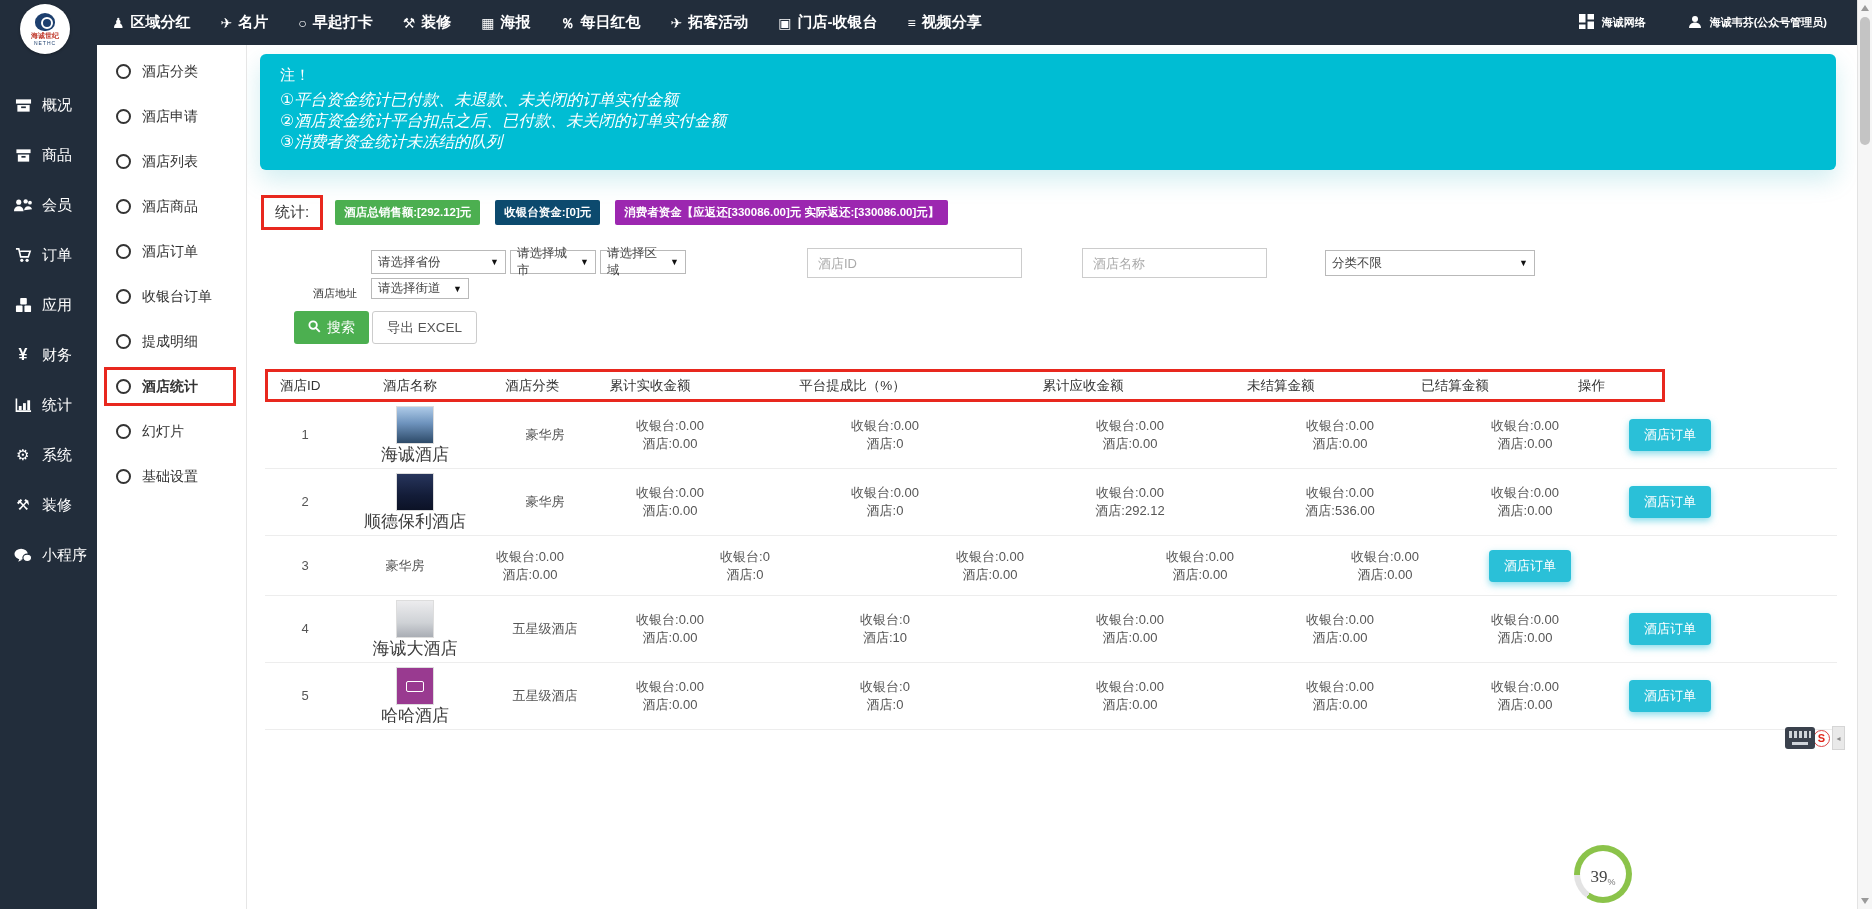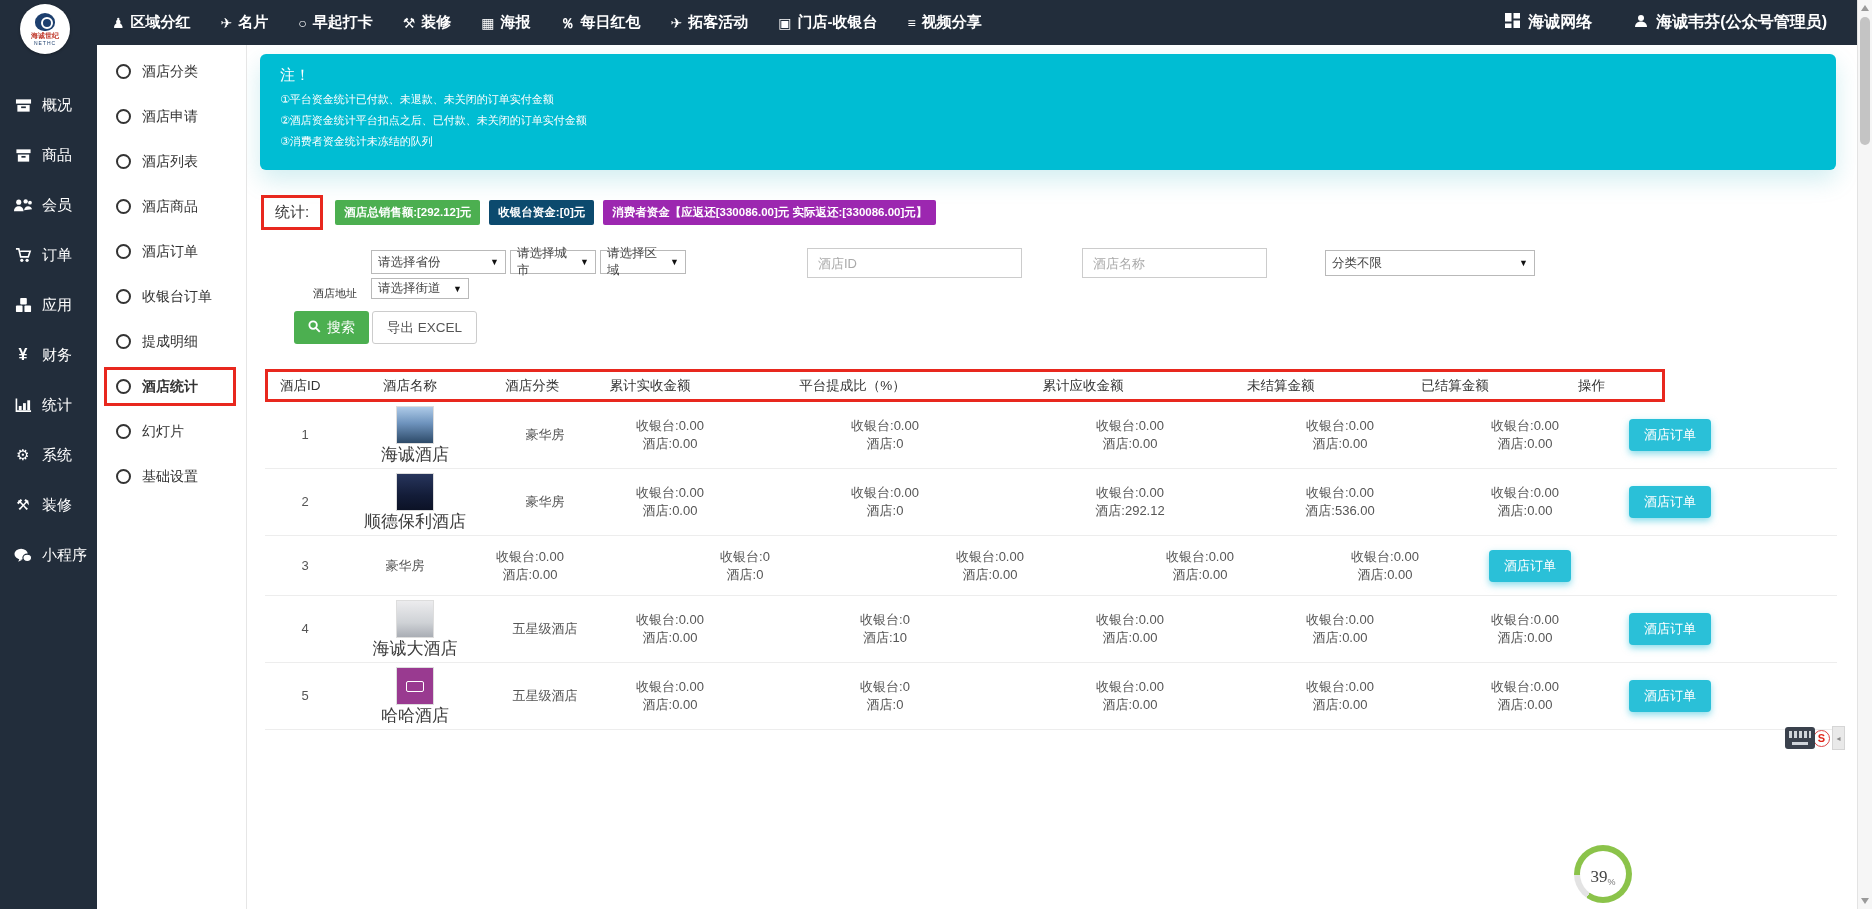--- a/index.html
+++ b/index.html
@@ -10,41 +10,41 @@
   .logo{position:absolute;left:20px;top:4px;width:50px;height:50px;border-radius:50%;background:#fff;z-index:8;
         display:flex;flex-direction:column;align-items:center;justify-content:center;box-shadow:0 1px 3px rgba(0,0,0,.3);}
   .logo .emblem{width:20px;height:18px;background:#1d3f6e;border-radius:50% 50% 46% 46%;margin-bottom:1px;position:relative;}
   .logo .emblem::after{content:"";position:absolute;left:6px;top:4px;width:8px;height:8px;border:2px solid #fff;border-radius:50%;}
   .logo .l1{font-size:7px;color:#c0392b;font-weight:bold;line-height:8px;}
   .logo .l2{font-size:5px;color:#1d3f6e;letter-spacing:1px;line-height:6px;}
   .topnav{display:flex;align-items:center;height:45px;margin-left:112px;gap:30px;}
   .topnav .titem{display:flex;align-items:center;gap:6px;color:#fff;font-size:15px;font-weight:bold;cursor:pointer;white-space:nowrap;}
   .topnav .ticon{font-size:14px;line-height:14px;}
   .topbar-right{position:absolute;right:30px;top:0;height:45px;display:flex;align-items:center;gap:42px;}
-  .tr-item{display:flex;align-items:center;gap:8px;color:#fff;font-size:16px;font-weight:bold;cursor:pointer;white-space:nowrap;}
+  .tr-item{display:flex;align-items:center;gap:8px;color:#fff;font-size:11px;font-weight:bold;cursor:pointer;white-space:nowrap;}
   
   .sidebar{position:absolute;left:0;top:45px;bottom:0;width:111px;background:#222d3b;padding-top:35px;box-sizing:border-box;}
   .side-item{height:50px;display:flex;align-items:center;gap:9px;padding-left:13px;color:#fff;font-size:15px;cursor:pointer;}
   .side-item .sicon{width:20px;display:flex;justify-content:center;font-size:15px;color:#fff;}
   .yen{font-weight:bold;font-size:16px;}
   
   .submenu{position:absolute;left:97px;top:45px;bottom:0;width:150px;background:#fff;border-right:1px solid #e6e6e6;padding-top:4px;box-sizing:border-box;}
   .sub-item{position:relative;height:45px;display:flex;align-items:center;gap:11px;padding-left:19px;font-size:14px;color:#333;cursor:pointer;}
   .sub-item .o-icon{width:11px;height:11px;border:2px solid #333;border-radius:50%;flex:none;}
   .sub-item.active{font-weight:bold;}
   .sub-item.active .red-frame{position:absolute;left:7px;right:10px;top:3px;bottom:3px;border:3px solid #e8281e;}
   
   .main{position:absolute;left:247px;top:45px;right:15px;bottom:0;background:#fff;overflow:hidden;}
   .notice{position:absolute;left:13px;top:9px;width:1576px;height:116px;box-sizing:border-box;background:#00bdd3;border-radius:6px;
           color:#fff;padding:12px 20px;box-shadow:0 10px 24px rgba(0,160,180,.18);}
   .notice .ntitle{font-size:15px;margin-bottom:4px;}
-  .notice .nline{font-size:11px;line-height:21px;}
+  .notice .nline{font-size:16px;line-height:21px;font-style:italic;}
   .stats-row{position:absolute;left:14px;top:150px;display:flex;align-items:center;gap:12px;}
   .stat-label-box{border:3px solid #e8281e;padding:5px 11px;font-size:15px;color:#333;}
-  .badges{display:flex;gap:9px;align-items:center;}
+  .badges{display:flex;gap:15px;align-items:center;}
   .badge{color:#fff;font-weight:bold;font-size:11.5px;padding:5px 9px;border-radius:2px;white-space:nowrap;}
   
   .flabel{position:absolute;left:66px;top:213px;font-size:11px;color:#333;margin-top:28px;}
   .sel{position:absolute;height:24px;box-sizing:border-box;border:1px solid #b9b9b9;background:#fff;display:flex;align-items:center;
        justify-content:space-between;padding:0 6px;font-size:12.5px;color:#444;cursor:pointer;}
   .sel .arr{font-size:9px;color:#111;margin-left:6px;}
   .sel-province{left:124px;top:205px;width:135px;}
   .sel-city{left:263px;top:205px;width:86px;}
   .sel-region{left:353px;top:205px;width:86px;}
   .sel-street{left:124px;top:233px;width:98px;height:21px;}

